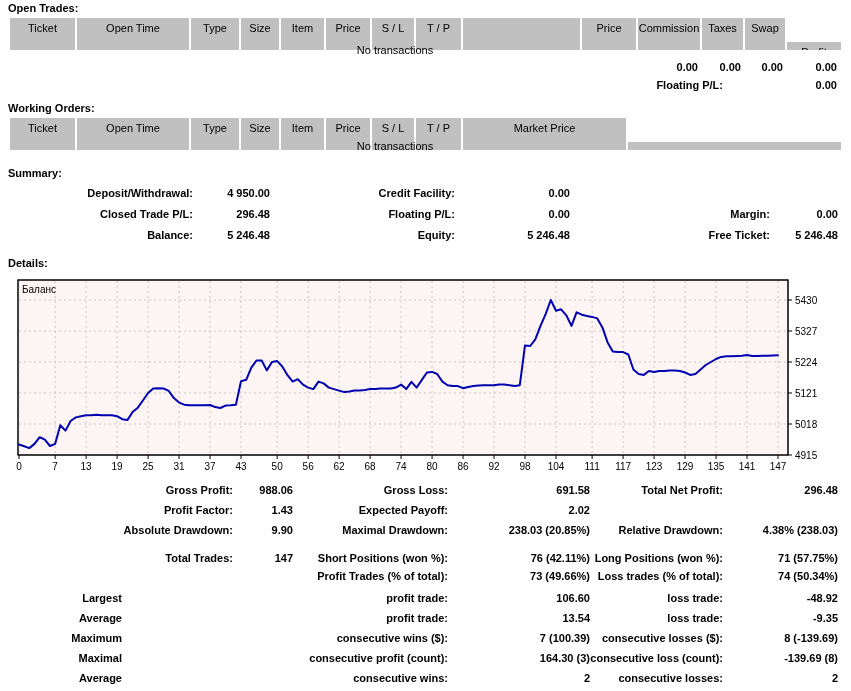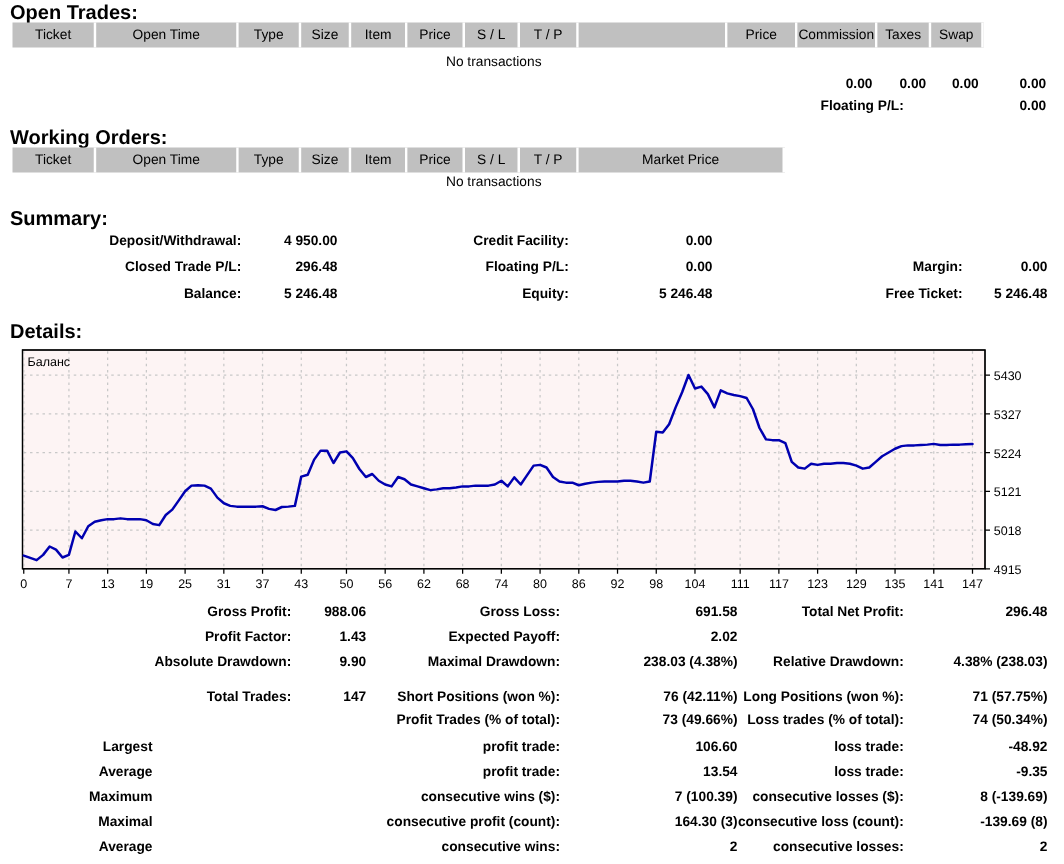--- a/index.html
+++ b/index.html
@@ -1,19 +1,19 @@
 <!DOCTYPE html>
 <html><head>
 <meta charset="utf-8">
 <style>
   html,body{margin:0;padding:0;background:#fff;}
   #page{position:relative;width:851px;height:691px;background:#ffffff;
         font-family:"Liberation Sans",sans-serif;font-size:11px;color:#000;overflow:hidden;}
-  .heading{position:absolute;left:8px;font-weight:bold;font-size:16px;white-space:nowrap;}
-  .tbl{position:absolute;left:10px;display:flex;height:20px;}
+  .heading{position:absolute;left:8px;font-weight:bold;font-size:11px;white-space:nowrap;}
+  .tbl{position:absolute;left:10px;display:flex;height:32px;}
   .tbl .c{box-sizing:border-box;background:#c0c0c0;border-right:2px solid #ffffff;
           text-align:center;line-height:20px;font-size:11px;white-space:nowrap;overflow:hidden;}
   .tbl .c:last-child{border-right:none;margin-top:24px;}
   .nt{position:absolute;left:0;width:790px;text-align:center;font-size:11px;font-weight:normal;}
   .row{position:absolute;left:0;width:851px;height:16px;text-align:right;}
   .row span{position:absolute;top:0;white-space:nowrap;font-weight:bold;font-size:11px;}
   
   .s1{right:658px}.s2{right:581px}.s3{right:396px}.s4{right:281px}.s5{right:81px}.s6{right:13px}
   
   .t1{right:618px}.t1b{right:729px}.t2{right:558px}.t3{right:403px}.t4{right:261px}.t5{right:128px}.t6{right:13px}
@@ -205,21 +205,21 @@
   <div class="row" style="top:504px">
     <span class="t1">Profit Factor:</span>
     <span class="t2">1.43</span>
     <span class="t3">Expected Payoff:</span>
     <span class="t4">2.02</span>
   </div>
   <div class="row" style="top:524px">
     <span class="t1">Absolute Drawdown:</span>
     <span class="t2">9.90</span>
     <span class="t3">Maximal Drawdown:</span>
-    <span class="t4">238.03 (4.38%)</span>
+    <span class="t4">238.03 (20.85%)</span>
     <span class="t5">Relative Drawdown:</span>
     <span class="t6">4.38% (238.03)</span>
   </div>
   <div class="row" style="top:552px">
     <span class="t1">Total Trades:</span>
     <span class="t2">147</span>
     <span class="t3">Short Positions (won %):</span>
     <span class="t4">76 (42.11%)</span>
     <span class="t5">Long Positions (won %):</span>
     <span class="t6">71 (57.75%)</span>

